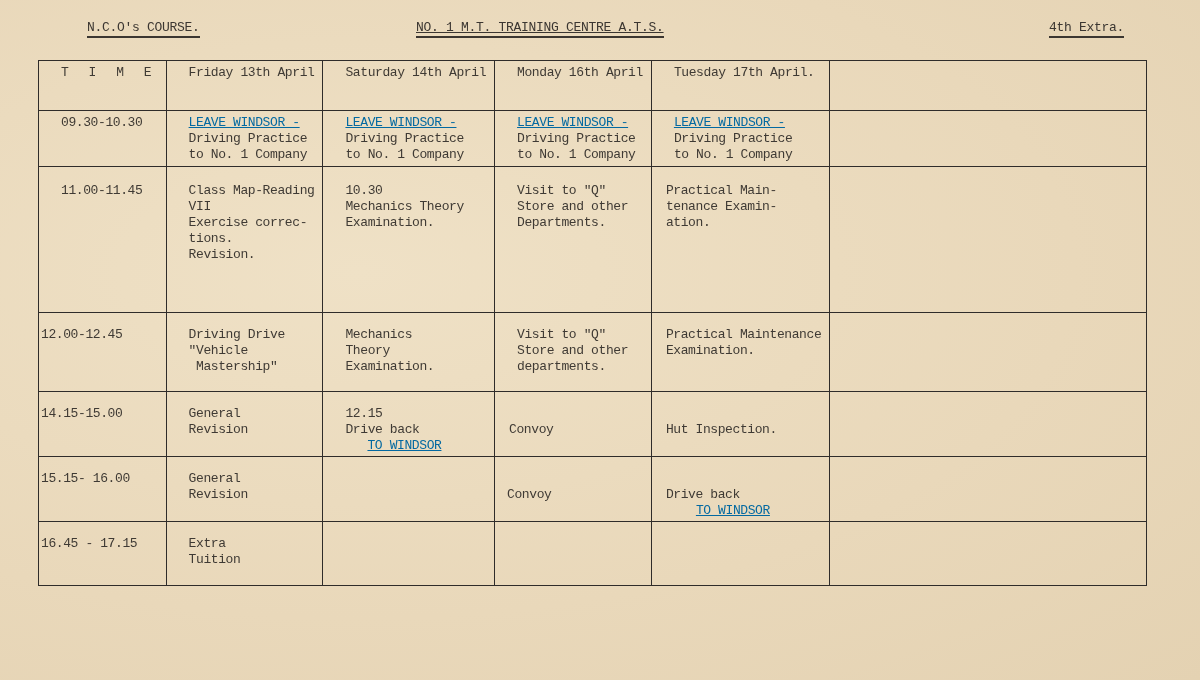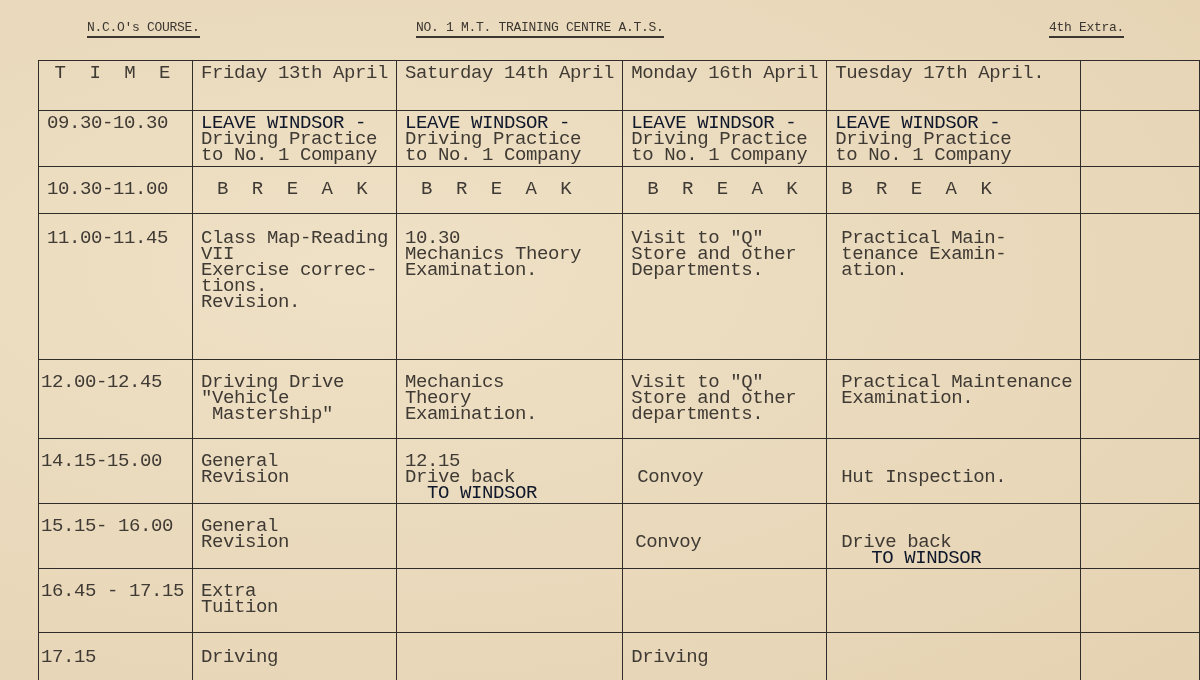--- a/index.html
+++ b/index.html
@@ -7,41 +7,41 @@
     width:1200px; height:680px; overflow:hidden;
     background:#ecdcc0;
     background-image: radial-gradient(ellipse at 30% 40%, #efe1c6 0%, #e9d8ba 60%, #e4d2b2 100%);
     font-family: "Liberation Mono", "DejaVu Sans Mono", monospace;
     color:#3a3530;
     position:relative;
   }
   .hdr { position:absolute; top:20px; font-size:13px; letter-spacing:-0.3px; color:#3b3631;
          border-bottom:2px solid #3b3631; line-height:15px; padding-bottom:1px; }
   .hdr.left { left:87px; }
-  .hdr.center { left:416px; }
+  .hdr.center { left:416px;text-decoration:underline; }
   .hdr.right { left:1049px; }
   table.grid {
     position:absolute; left:38px; top:60px;
     border-collapse:collapse; table-layout:fixed;
   }
   table.grid td {
     border:1.6px solid #2f2c2a;
     vertical-align:top;
-    font-size:19px; line-height:16px;
-    padding:4px 8px 2px 8px;
+    font-size:13px; line-height:16px;
+    padding:4px 8px 2px 22px;
     letter-spacing:-0.4px;
     white-space:pre;
     color:#3f3a34;
   }
   .col0 { width:95px; } .col1 { width:144px; } .col2 { width:148px; }
   .col3 { width:144px; } .col4 { width:175px; } .col5 { width:317px; }
   td.time { padding-top:16px; }
   td.hcell { vertical-align:middle; padding-top:2px; }
   .spaced { letter-spacing:6px; }
-  .faint { color:#0f172a; }
+  .faint { color:#0369a1;text-decoration:underline; }
   .u { text-decoration-thickness:2px; text-underline-offset:2px; }
   .ind { padding-left:22px; display:inline-block; }
 </style>
 </head>
 <body>
 
 <div class="hdr left">N.C.O's COURSE.</div>
 <div class="hdr center">NO. 1 M.T. TRAINING CENTRE A.T.S.</div>
 <div class="hdr right">4th Extra.</div>
 
@@ -74,28 +74,20 @@
 <span>to No. 1 Company</span></td>
     <td><span class="faint">LEAVE WINDSOR -</span>
 <span>Driving Practice</span>
 <span>to No. 1 Company</span></td>
     <td><span class="faint">LEAVE WINDSOR -</span>
 <span>Driving Practice</span>
 <span>to No. 1 Company</span></td>
     <td></td>
   </tr>
 
-  <tr style="height:47px">
-    <td class="time" style="padding-top:14px">10.30-11.00</td>
-    <td style="padding-top:14px;padding-left:24px"><span class="spaced">B R E A K</span></td>
-    <td style="padding-top:14px;padding-left:24px"><span class="spaced">B R E A K</span></td>
-    <td style="padding-top:14px;padding-left:24px"><span class="spaced">B R E A K</span></td>
-    <td style="padding-top:14px;padding-left:14px"><span class="spaced">B R E A K</span></td>
-    <td></td>
-  </tr>
 
   <tr style="height:146px">
     <td class="time" style="padding-top:16px">11.00-11.45</td>
     <td style="padding-top:16px"><span class="u">Class Map-Reading</span>
 <span class="u">VII</span>
 <span>Exercise correc-</span>
 <span>tions.</span>
 <span>Revision.</span></td>
     <td style="padding-top:16px"><span class="u">10.30</span>
 <span>Mechanics Theory</span>
@@ -151,22 +143,14 @@
   <tr style="height:64px">
     <td class="time" style="padding-top:14px;padding-left:2px">16.45 - 17.15</td>
     <td style="padding-top:14px"><span>Extra</span>
 <span>Tuition</span></td>
     <td></td>
     <td></td>
     <td></td>
     <td></td>
   </tr>
 
-  <tr style="height:48px">
-    <td class="time" style="padding-top:16px;padding-left:2px">17.15</td>
-    <td style="padding-top:16px">Driving</td>
-    <td></td>
-    <td style="padding-top:16px">Driving</td>
-    <td></td>
-    <td></td>
-  </tr>
 </tbody>
   </table>
 
 </body></html>

